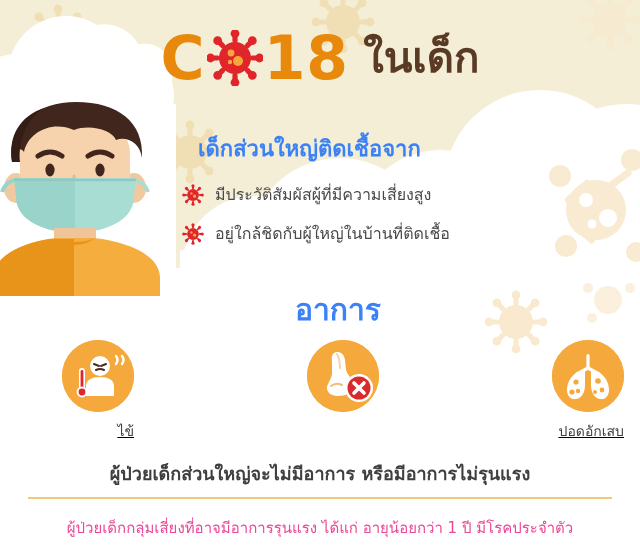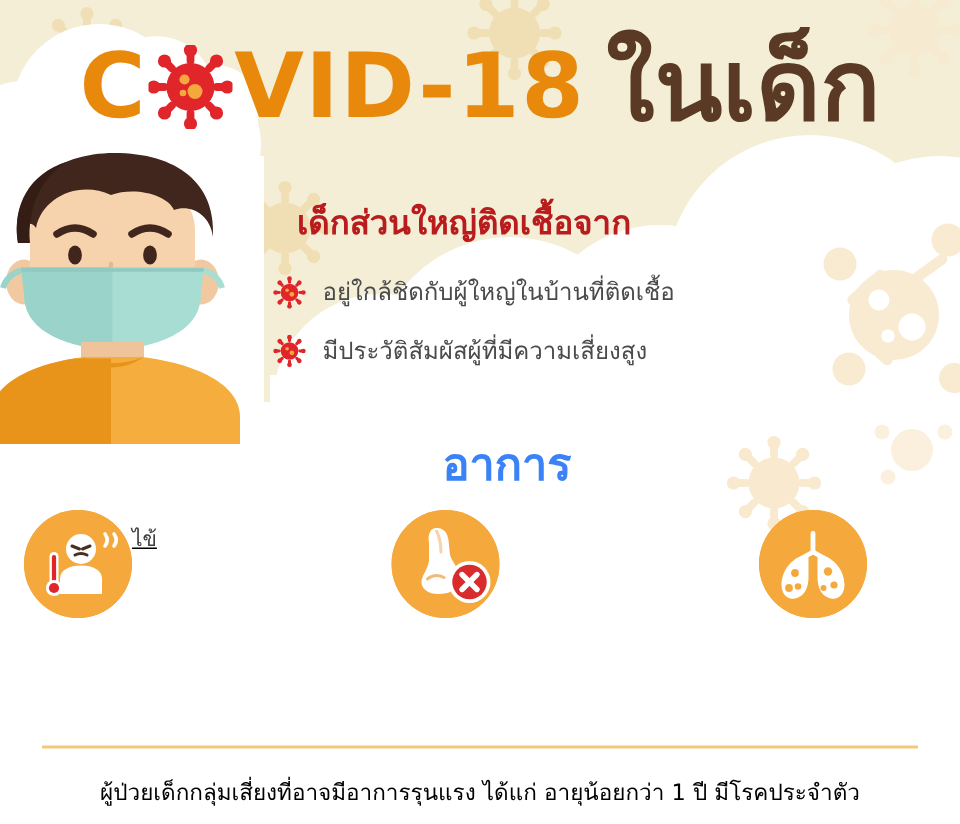--- a/index.html
+++ b/index.html
@@ -68,42 +68,42 @@
     letter-spacing: 1px;
     line-height: 1;
   }
   .title-virus-slot {
     width: 56px;
     height: 56px;
     position: relative;
     margin: 0 1px;
   }
   .title-thai {
-    font-size: 66px;
+    font-size: 42px;
     font-weight: bold;
     color: #5a3a24;
     margin-left: 14px;
     line-height: 1;
   }
 
   
   .boy {
     position: absolute;
     left: -6px; top: 96px;
     width: 176px; height: 200px;
     z-index: 5;
   }
 
   
   .trans-head {
     position: absolute;
     left: 198px; top: 131px;
     font-size: 22px;
     font-weight: bold;
-    color: #b91c1c;
+    color: #3b82f6;
   }
   .bullet-list {
     position: absolute;
     left: 182px; top: 184px;
     width: 440px;
   }
   .bullet-row {
     display: flex;
     align-items: center;
     margin-bottom: 17px;
@@ -133,22 +133,22 @@
   .sym-row {
     position: absolute;
     left: 16px; top: 340px;
     width: 608px;
     display: flex;
     justify-content: space-between;
   }
   .sym-item {
     width: 118px;
     display: flex;
-    flex-direction: row;
-    align-items: flex-start;
+    flex-direction: column;
+    align-items: flex-end;
     text-decoration: underline;
   }
   .sym-circle {
     width: 72px; height: 72px;
     border-radius: 50%;
     background: #f5a93c;
     display: block;
   }
   .sym-label {
     margin-top: 8px;
@@ -174,21 +174,21 @@
     width: 584px;
     height: 2px;
     background: #f0c97a;
   }
   .foot-note {
     position: absolute;
     left: 0; top: 516px;
     width: 640px;
     text-align: center;
     font-size: 15px;
-    color: #000000;
+    color: #ec4899;
   }
 </style>
 </head>
 <body>
 
 <div id="infographic">
 
   <div class="bg-cream"></div>
   <div class="bg-white-bottom"></div>
 
@@ -323,21 +323,20 @@
             <g transform="rotate(315 28 28)">
               <rect x="25.4" y="2" width="5.2" height="11" rx="2.5"></rect>
               <circle cx="28" cy="3.5" r="4.4"></circle>
             </g>
           </g>
           <circle cx="24" cy="23" r="3.4" fill="#f5a93c"></circle>
           <circle cx="31" cy="31" r="5" fill="#f5a93c"></circle>
           <circle cx="23" cy="32" r="2.2" fill="#f5a93c"></circle>
         </svg>
       </span>
-      <span class="title-vid">VID-</span>
       <span class="title-19">18</span>
       <span class="title-thai">ในเด็ก</span>
     </div>
 
     <svg class="boy" viewBox="0 0 176 200">
 
       <ellipse cx="22" cy="92" rx="12" ry="15" fill="#f0c9a0"></ellipse>
       <ellipse cx="140" cy="92" rx="12" ry="15" fill="#f0c9a0"></ellipse>
 
       <path d="M26,58 Q26,24 81,24 Q136,24 136,58 L136,96 Q136,128 81,128 Q26,128 26,96 Z" fill="#f7d3ad"></path>
@@ -405,21 +404,21 @@
                 </g>
               <g transform="rotate(315 28 28)">
                   <rect x="25.4" y="3" width="5.2" height="10" rx="2.5"></rect>
                   <circle cx="28" cy="4.5" r="4"></circle>
                 </g>
             </g>
             <circle cx="24" cy="24" r="3" fill="#f5a93c"></circle>
             <circle cx="32" cy="31" r="4" fill="#f5a93c"></circle>
           </svg>
         </span>
-        <span class="bullet-text">อยู่ใกล้ชิดกับผู้ใหญ่ในบ้านที่ติดเชื้อ</span>
+        <span class="bullet-text">มีประวัติสัมผัสผู้ที่มีความเสี่ยงสูง</span>
       </div>
       <div class="bullet-row">
         <span class="bullet-icon">
           <svg viewBox="0 0 56 56" width="22" height="22">
             <g fill="#e0252b">
               <circle cx="28" cy="28" r="15"></circle>
               <g>
                   <rect x="25.4" y="3" width="5.2" height="10" rx="2.5"></rect>
                   <circle cx="28" cy="4.5" r="4"></circle>
                 </g>
@@ -449,21 +448,21 @@
                 </g>
               <g transform="rotate(315 28 28)">
                   <rect x="25.4" y="3" width="5.2" height="10" rx="2.5"></rect>
                   <circle cx="28" cy="4.5" r="4"></circle>
                 </g>
             </g>
             <circle cx="24" cy="24" r="3" fill="#f5a93c"></circle>
             <circle cx="32" cy="31" r="4" fill="#f5a93c"></circle>
           </svg>
         </span>
-        <span class="bullet-text">มีประวัติสัมผัสผู้ที่มีความเสี่ยงสูง</span>
+        <span class="bullet-text">อยู่ใกล้ชิดกับผู้ใหญ่ในบ้านที่ติดเชื้อ</span>
       </div>
     </div>
 
     <div class="sym-head">อาการ</div>
 
     <div class="sym-row">
 
       <div class="sym-item">
         <span class="sym-circle">
           <svg viewBox="0 0 72 72" width="72" height="72">
@@ -524,21 +523,23 @@
             <g fill="#f5a93c">
               <circle cx="24" cy="42" r="2.6"></circle>
               <circle cx="26" cy="51" r="2.2"></circle>
               <circle cx="20" cy="52" r="2.6"></circle>
               <circle cx="46" cy="41" r="2.8"></circle>
               <circle cx="50" cy="50" r="2.4"></circle>
               <circle cx="43" cy="52" r="2"></circle>
             </g>
           </svg>
         </span>
+        <span class="sym-label">ปอดอักเสบ</span>
       </div>
 
     </div>
 
+    <div class="foot-main">ผู้ป่วยเด็กส่วนใหญ่จะไม่มีอาการ หรือมีอาการไม่รุนแรง</div>
     <div class="divider"></div>
     <div class="foot-note">ผู้ป่วยเด็กกลุ่มเสี่ยงที่อาจมีอาการรุนแรง ได้แก่ อายุน้อยกว่า 1 ปี มีโรคประจำตัว</div>
 
   </div>
 </div>
 
 </body></html>

